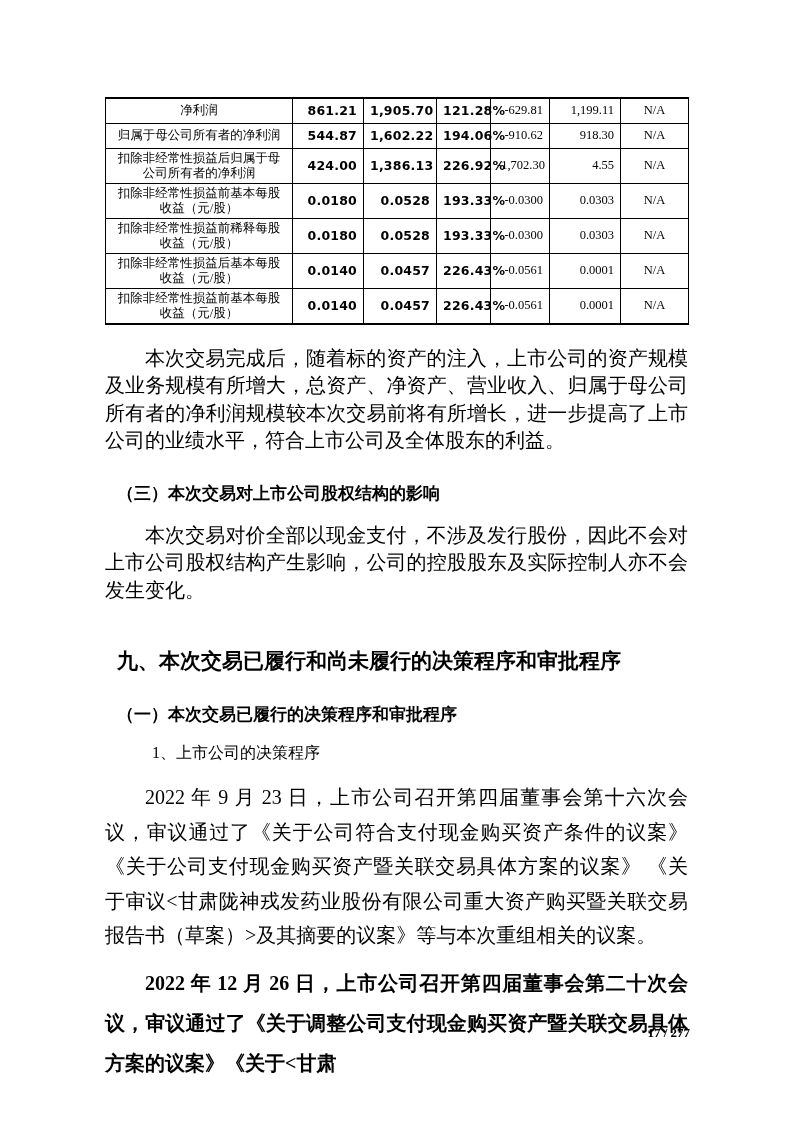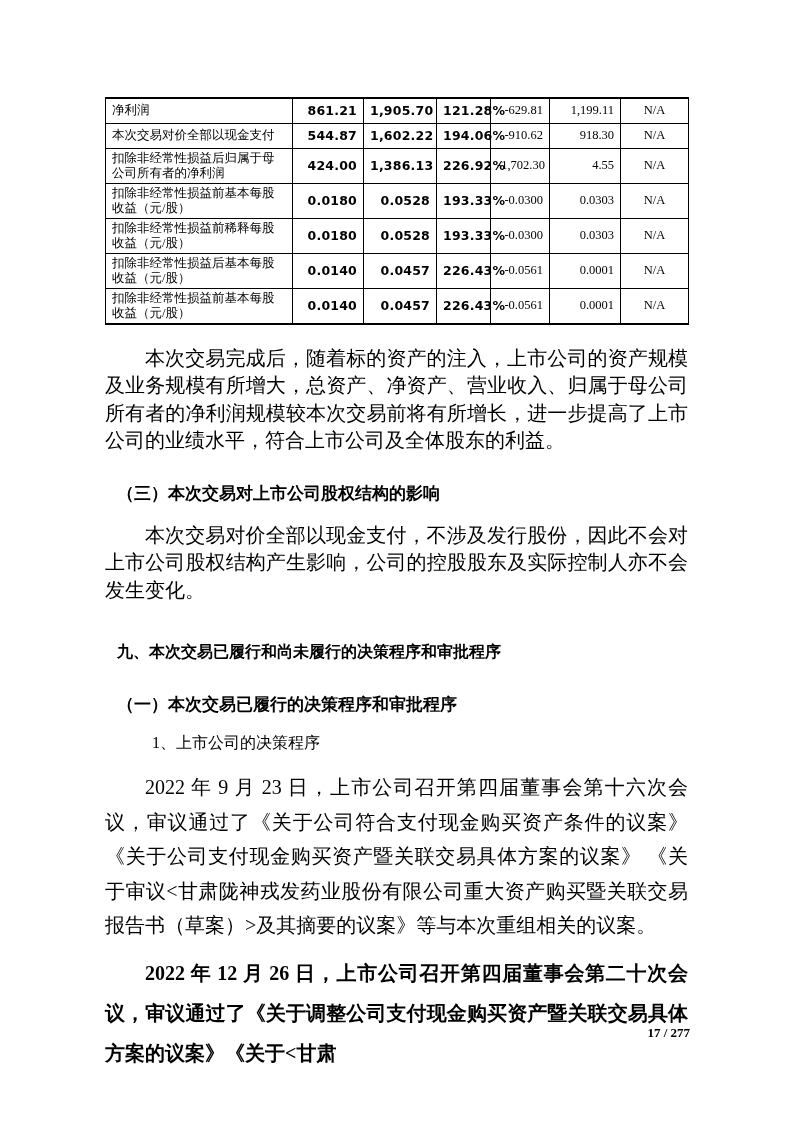--- a/index.html
+++ b/index.html
@@ -33,21 +33,21 @@
     border: 1px solid #000;
     padding: 2px 6px;
     font-size: 12.5px;
     line-height: 15px;
     vertical-align: middle;
   }
   table.fin tr { height: 35px; }
   table.fin tr:nth-child(1),
   table.fin tr:nth-child(2) { height: 25px; }
   td.c-label {
-    text-align: left;
+    text-align: center;
     font-family: "Liberation Serif", "DejaVu Serif", serif;
   }
   td.c-bold {
     text-align: right;
     font-family: "DejaVu Sans", "Liberation Sans", sans-serif;
     font-weight: 700;
     font-size: 12px;
     letter-spacing: 0.2px;
   }
   td.c-serif {
@@ -73,21 +73,21 @@
   .p5 { margin-top: 10px;  line-height: 40px; font-weight: 700; }
 
   
   .hd {
     margin: 0 0 0 12px;
     font-family: "DejaVu Sans", "Liberation Sans", sans-serif;
     font-weight: 700;
     color: #000;
   }
   .hd-sub    { margin-top: 26px; font-size: 17px; line-height: 24px; }
-  .hd-chap   { margin-top: 34px; font-size: 16px; line-height: 27px; }
+  .hd-chap   { margin-top: 44px; font-size: 21px; line-height: 27px; }
   .hd-sub2   { margin-top: 27px; font-size: 17px; line-height: 24px; }
 
   .numbered-item {
     margin: 16px 0 12px 47px;
     font-size: 16px;
     line-height: 22px;
   }
 
   
   .page-num {
@@ -120,21 +120,21 @@
           <tr>
             <td class="c-label">净利润</td>
             <td class="c-bold">861.21</td>
             <td class="c-bold">1,905.70</td>
             <td class="c-bold">121.28%</td>
             <td class="c-serif">-629.81</td>
             <td class="c-serif">1,199.11</td>
             <td class="c-na">N/A</td>
           </tr>
           <tr>
-            <td class="c-label">本次交易对价全部以现金支付</td>
+            <td class="c-label">归属于母公司所有者的净利润</td>
             <td class="c-bold">544.87</td>
             <td class="c-bold">1,602.22</td>
             <td class="c-bold">194.06%</td>
             <td class="c-serif">-910.62</td>
             <td class="c-serif">918.30</td>
             <td class="c-na">N/A</td>
           </tr>
           <tr>
             <td class="c-label">扣除非经常性损益后归属于母公司所有者的净利润</td>
             <td class="c-bold">424.00</td>

